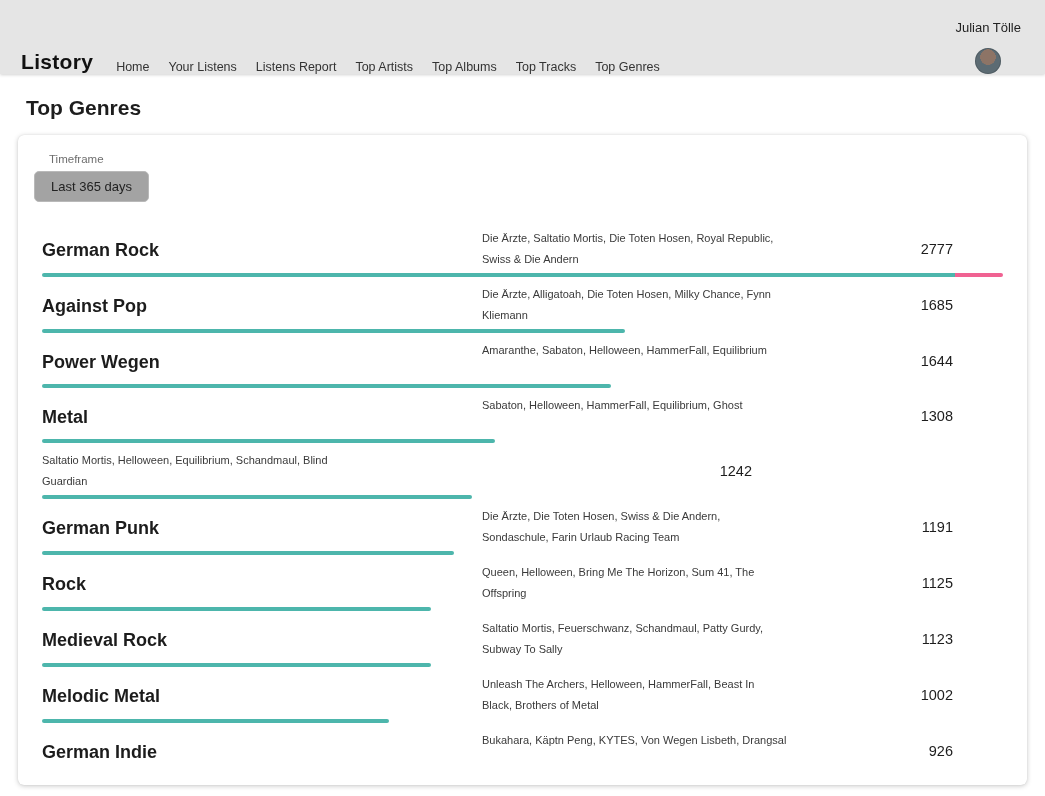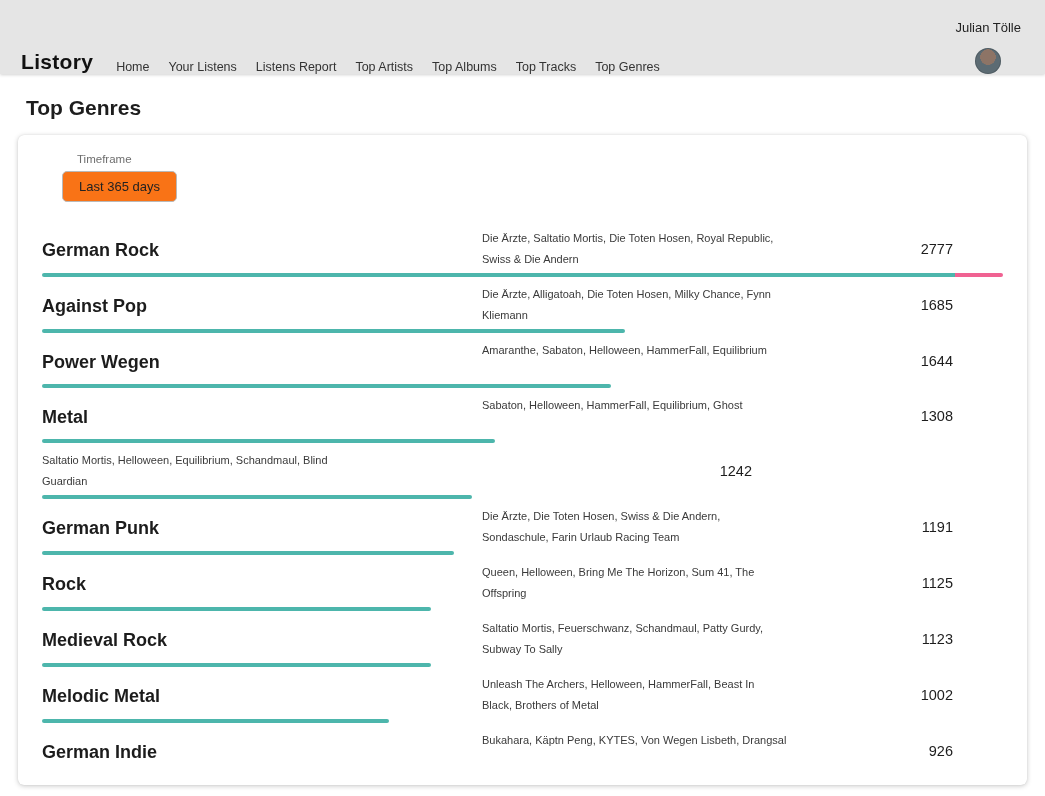--- a/index.html
+++ b/index.html
@@ -58,31 +58,31 @@
   
   .card {
     margin:0 18px;
     background:#fff;
     border-radius:6px;
     box-shadow:0 1px 5px rgba(0,0,0,0.22), 0 0 1px rgba(0,0,0,0.12);
     padding:16px 24px 4px 24px;
   }
 
   
-  .filter-block { margin-bottom:22px;margin-left:28px; }
+  .filter-block { margin-bottom:22px; }
   .filter-label {
     font-size:11.5px;
     color:#6e6e6e;
     margin:2px 0 6px 7px;
   }
   .filter-chip {
     display:inline-block;
     border:1px solid #b9b9b9;
     border-radius:5px;
-    background:#f97316;
+    background:#a3a3a3;
     padding:7px 16px;
     font-size:13px;
     color:#222;
     margin-left:-8px;
     cursor:pointer;
     font-family:"Liberation Sans", sans-serif;
   }
 
   
   .genres-table { }

